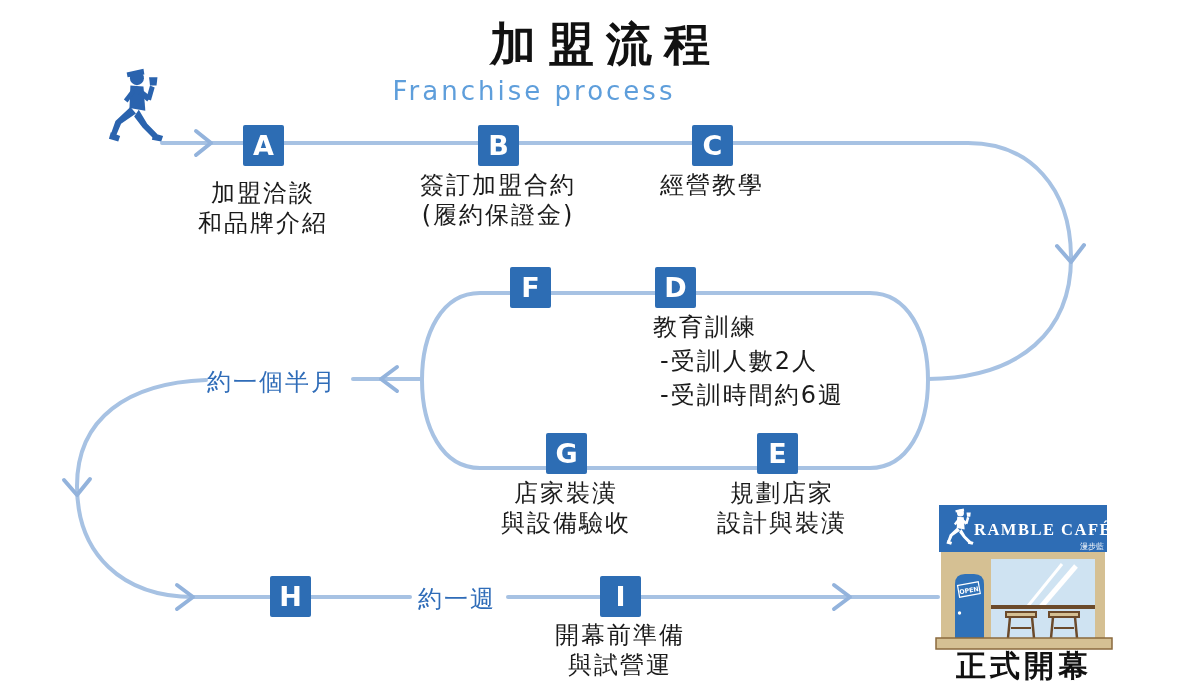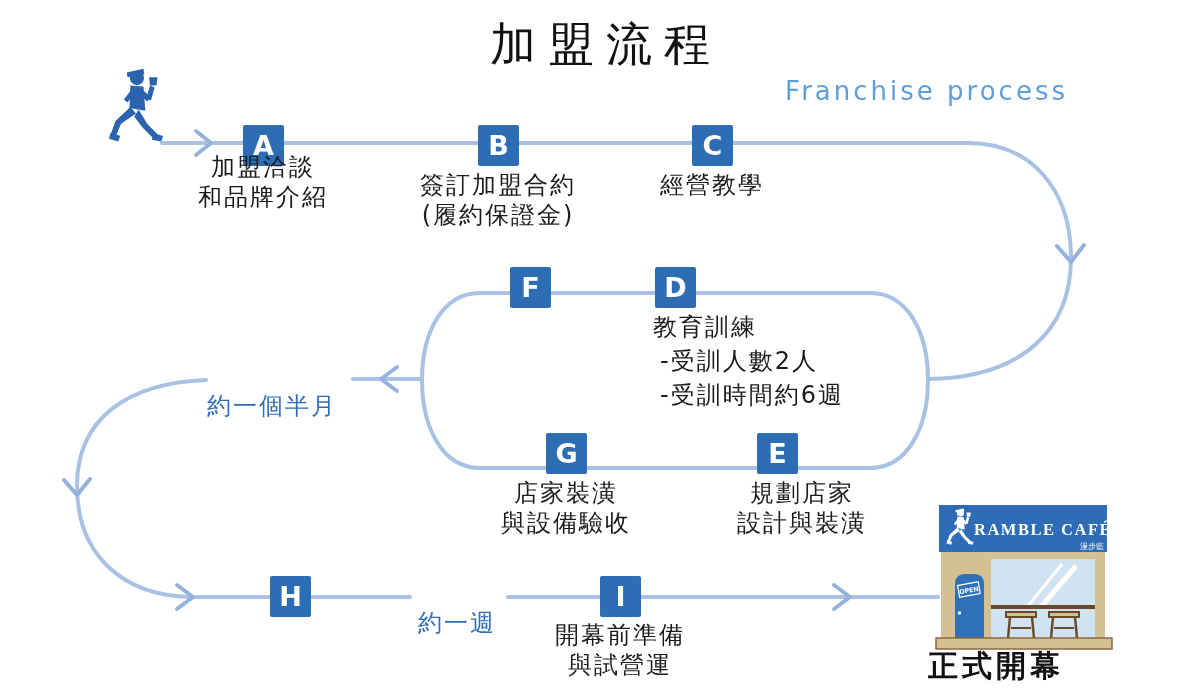--- a/index.html
+++ b/index.html
@@ -8,47 +8,46 @@
   .canvas {
     position:relative; width:1200px; height:700px; background:#ffffff;
     overflow:hidden;
   }
   .flow-svg { position:absolute; left:0; top:0; width:1200px; height:700px; }
   .fl { fill:none; stroke:#a7c2e3; stroke-width:4; stroke-linecap:round; }
   .chev { fill:none; stroke:#93b3dc; stroke-width:4; stroke-linecap:round; stroke-linejoin:round; }
 
   .page-title {
     position:absolute; left:0; top:14px; width:1200px; text-align:center;
-    font-size:46px; font-weight:normal; color:#111; letter-spacing:12px; text-indent:12px;
+    font-size:46px; font-weight:bold; color:#111; letter-spacing:12px; text-indent:12px;
   }
   .page-subtitle {
-    position:absolute; left:0; top:76px; width:1068px; text-align:right;
+    position:absolute; left:0; top:76px; width:1068px; text-align:center;
     font-size:26px; color:#5e9edb; letter-spacing:3px; font-weight:normal;
   }
 
   .sq {
     position:absolute; width:41px; height:41px; background:#2d6db4;
     color:#ffffff; font-size:27px; font-weight:bold;
     display:flex; align-items:center; justify-content:center;
     border-radius:2px;
   }
   .txt {
     position:absolute; color:#1b1b1b; font-size:24px; line-height:30px;
     letter-spacing:2px; white-space:nowrap;
   }
   .txt.center { text-align:center; }
   .txt.wide-line { line-height:34px; }
   .blue-label {
     position:absolute; color:#2f6cb8; font-size:24px; letter-spacing:2px;
     white-space:nowrap;
-    margin-top:24px;
   }
   .cafe-svg { position:absolute; left:928px; top:500px; }
   .cafe-caption {
-    position:absolute; left:928px; top:646px; width:192px; text-align:left;
+    position:absolute; left:928px; top:646px; width:192px; text-align:center;
     font-size:30px; color:#111; letter-spacing:4px; font-weight:600; white-space:nowrap;
   }
   .sign-brand-text {
     font-family:"Liberation Serif","DejaVu Serif",serif;
     font-weight:bold; letter-spacing:1.5px;
   }
 </style>
 </head>
 <body>
 
@@ -98,41 +97,41 @@
   <div class="sq" style="left:243px;top:125px">A</div>
   <div class="sq" style="left:478px;top:125px">B</div>
   <div class="sq" style="left:692px;top:125px">C</div>
   <div class="sq" style="left:510px;top:267px">F</div>
   <div class="sq" style="left:655px;top:267px">D</div>
   <div class="sq" style="left:546px;top:433px">G</div>
   <div class="sq" style="left:757px;top:433px">E</div>
   <div class="sq" style="left:270px;top:576px">H</div>
   <div class="sq" style="left:600px;top:576px">I</div>
 
-  <div class="txt center" style="left:153px;top:152px;width:220px">
+  <div class="txt center" style="left:153px;top:178px;width:220px">
     <div>加盟洽談</div>
     <div>和品牌介紹</div>
   </div>
   <div class="txt center" style="left:378px;top:170px;width:240px">
     <div>簽訂加盟合約</div>
     <div>(履約保證金)</div>
   </div>
   <div class="txt center" style="left:602px;top:170px;width:220px">
     <div>經營教學</div>
   </div>
   <div class="txt wide-line" style="left:653px;top:310px;width:270px">
     <div>教育訓練</div>
     <div style="padding-left:7px">-受訓人數2人</div>
     <div style="padding-left:7px">-受訓時間約6週</div>
   </div>
   <div class="txt center" style="left:456px;top:478px;width:220px">
     <div>店家裝潢</div>
     <div>與設備驗收</div>
   </div>
-  <div class="txt center" style="left:692px;top:478px;width:220px">
+  <div class="txt center" style="left:672px;top:478px;width:220px">
     <div>規劃店家</div>
     <div>設計與裝潢</div>
   </div>
   <div class="txt center" style="left:510px;top:620px;width:220px">
     <div>開幕前準備</div>
     <div>與試營運</div>
   </div>
 
   <div class="blue-label" style="left:207px;top:366px">約一個半月</div>
   <div class="blue-label" style="left:418px;top:583px">約一週</div>

